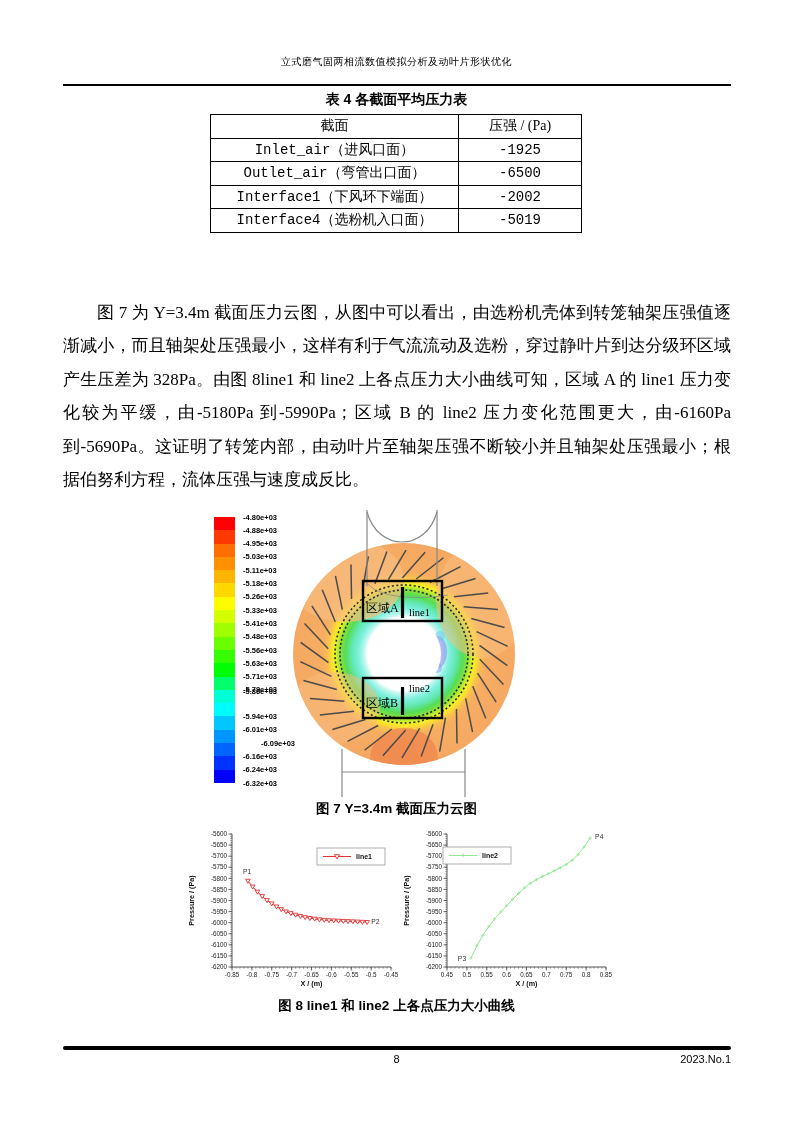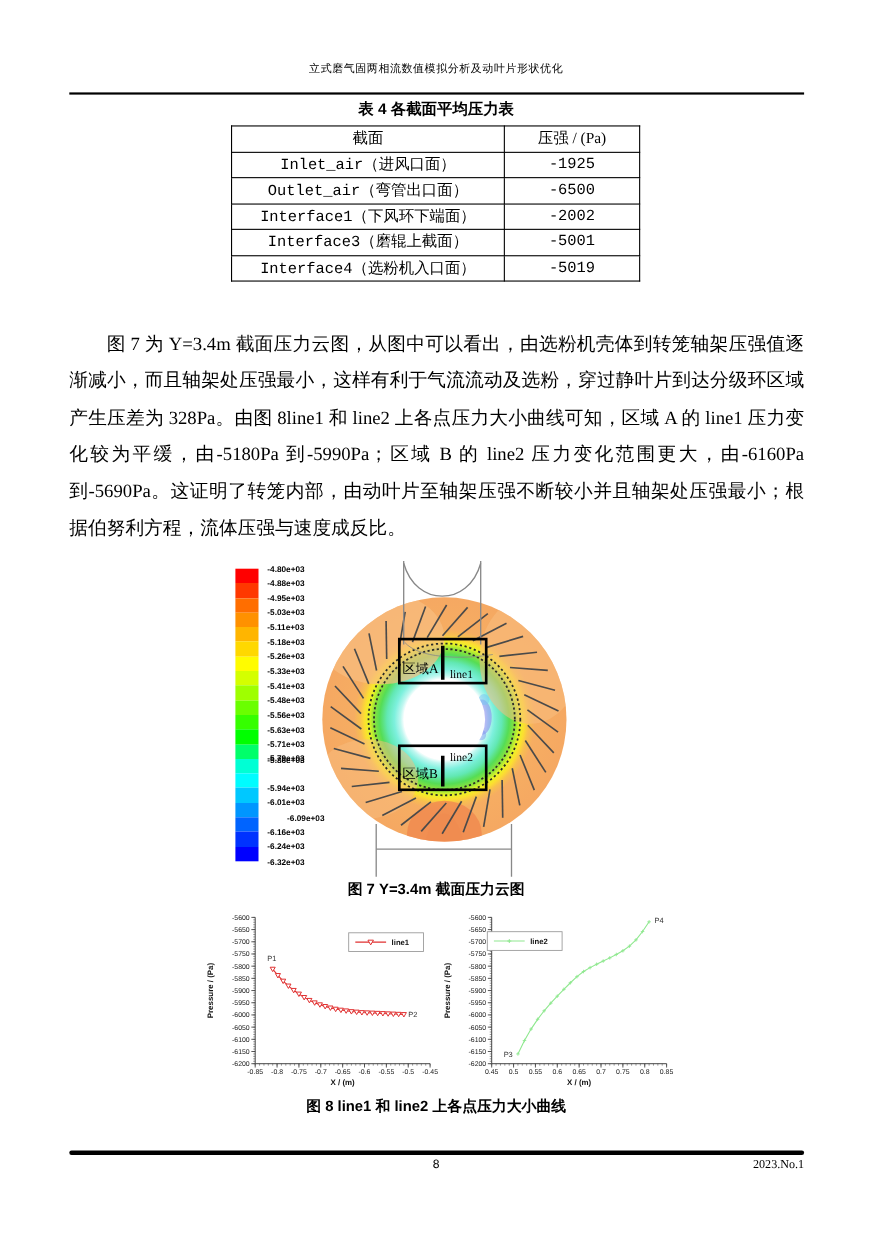--- a/index.html
+++ b/index.html
@@ -27,21 +27,21 @@
   #contour{top:502px;left:288px;}
   
   #chart1{top:831px;left:186px;} #chart2{top:831px;left:401px;}
   .figcap{left:0;width:793px;text-align:center;font-size:13.5px;font-weight:bold;
           font-family:"Liberation Sans",sans-serif;}
   #fig7-cap{top:800px;} #fig8-cap{top:997px;}
   #footer-rule{top:1046px;left:63px;width:668px;height:4px;background:#000;border-radius:2px/50%;}
   #footer-page{top:1053px;left:0;width:793px;text-align:center;font-size:11px;
                font-family:"Liberation Sans",sans-serif;}
   #footer-issue{top:1053px;left:63px;width:668px;text-align:right;font-size:11px;
-               font-family:Liberation Serif, serif;}
+               font-family:Liberation Sans, sans-serif;}
   svg text{font-family:"Liberation Sans",sans-serif;}
   .serif-t{font-family:"Liberation Serif",serif;}
 </style>
 </head>
 <body>
 
 <div id="page">
 
   <div id="header-title" class="abs">立式磨气固两相流数值模拟分析及动叶片形状优化</div>
   <div id="header-rule" class="abs"></div>
@@ -60,24 +60,20 @@
           <td>Inlet_air（进风口面）</td>
           <td>-1925</td>
         </tr>
         <tr>
           <td>Outlet_air（弯管出口面）</td>
           <td>-6500</td>
         </tr>
         <tr>
           <td>Interface1（下风环下端面）</td>
           <td>-2002</td>
-        </tr>
-        <tr>
-          <td>Interface3（磨辊上截面）</td>
-          <td>-5001</td>
         </tr>
         <tr>
           <td>Interface4（选粉机入口面）</td>
           <td>-5019</td>
         </tr>
       </tbody>
   </table>
 
   <div id="body-par" class="abs">图 7 为 Y=3.4m 截面压力云图，从图中可以看出，由选粉机壳体到转笼轴架压强值逐渐减小，而且轴架处压强最小，这样有利于气流流动及选粉，穿过静叶片到达分级环区域产生压差为 328Pa。由图 8line1 和 line2 上各点压力大小曲线可知，区域 A 的 line1 压力变化较为平缓，由-5180Pa 到-5990Pa；区域 B 的 line2 压力变化范围更大，由-6160Pa 到-5690Pa。这证明了转笼内部，由动叶片至轴架压强不断较小并且轴架处压强最小；根据伯努利方程，流体压强与速度成反比。</div>
 

